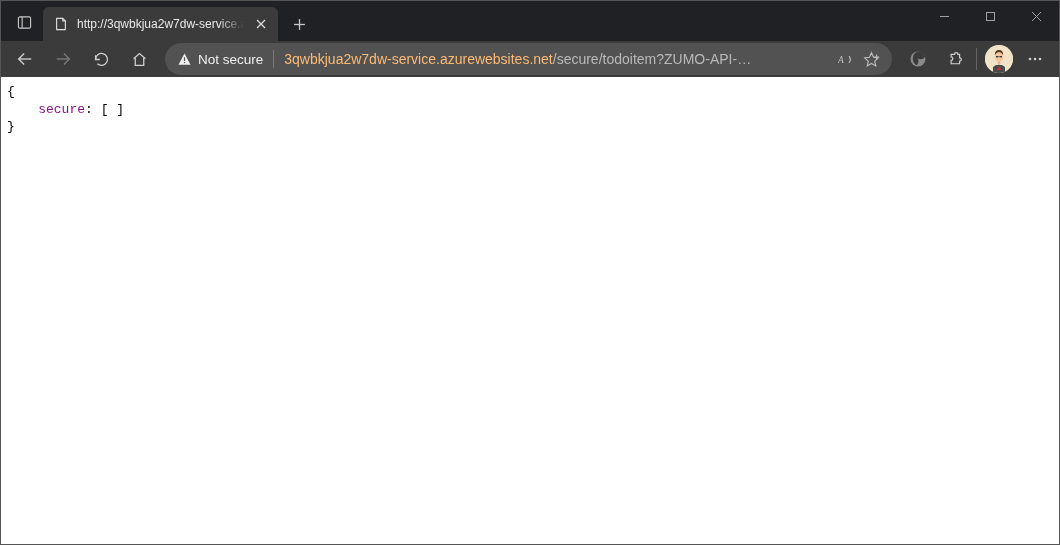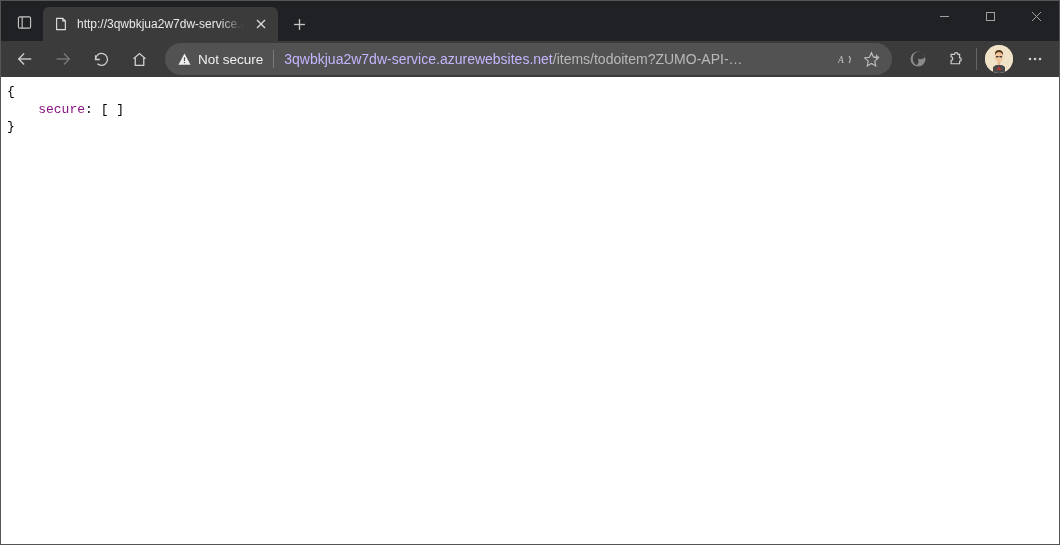--- a/index.html
+++ b/index.html
@@ -139,21 +139,21 @@
     background: #7a7a7a;
     margin: 0 2px;
   }
   .url {
     flex: 1;
     white-space: nowrap;
     overflow: hidden;
     text-overflow: ellipsis;
     font-size: 14px;
   }
-  .url-host { color: #c4b5fd; }
+  .url-host { color: #fdba74; }
   .url-path { color: #b9b9b9; }
   .right-icons {
     display: flex;
     align-items: center;
     gap: 0;
   }
   .vsep {
     width: 1px;
     height: 22px;
     background: #666;
@@ -265,21 +265,21 @@
     <div class="security">
       <svg width="15" height="15" viewBox="0 0 20 20" fill="#f0f0f0">
         <path d="M10 2 L18 17 H2 Z"></path>
         <rect x="9.2" y="7" width="1.6" height="5" fill="#525252"></rect>
         <rect x="9.2" y="13.3" width="1.6" height="1.6" fill="#525252"></rect>
       </svg>
       <span>Not secure</span>
     </div>
     <div class="sep"></div>
     <div class="url">
-      <span class="url-host">3qwbkjua2w7dw-service.azurewebsites.net</span><span class="url-path">/items/todoitem?ZUMO-API-…</span>
+      <span class="url-host">3qwbkjua2w7dw-service.azurewebsites.net</span><span class="url-path">/secure/todoitem?ZUMO-API-…</span>
     </div>
     <svg width="17" height="17" viewBox="0 0 20 20" fill="none" stroke="#c0c0c0" stroke-width="1.3">
       <text x="0" y="14" font-size="11" font-style="italic" fill="#c0c0c0" stroke="none" font-family="serif">A</text>
       <path d="M13 6 q3 4 0 8"></path>
     </svg>
     <svg width="17" height="17" viewBox="0 0 20 20" fill="none" stroke="#c0c0c0" stroke-width="1.3">
       <path d="M10 2 L12.4 7.3 L18 8 L13.8 11.9 L15 17.5 L10 14.6 L5 17.5 L6.2 11.9 L2 8 L7.6 7.3 Z"></path>
       <line x1="16" y1="4" x2="16" y2="10" stroke-width="1.2"></line>
       <line x1="13" y1="7" x2="19" y2="7" stroke-width="1.2"></line>
     </svg>

